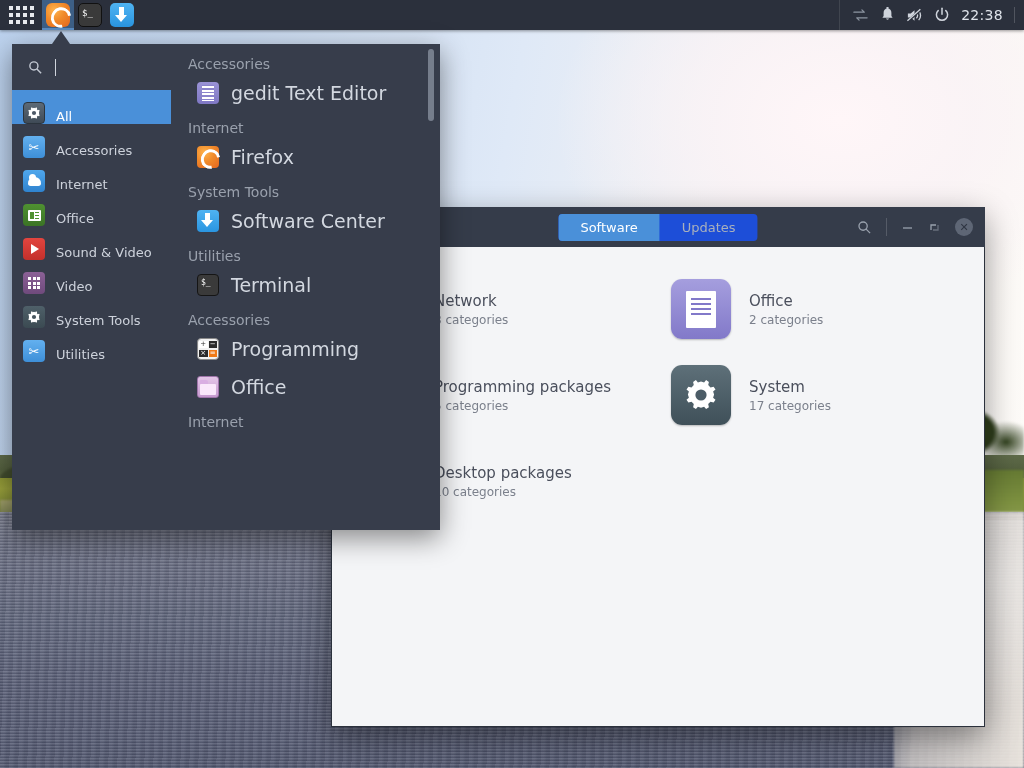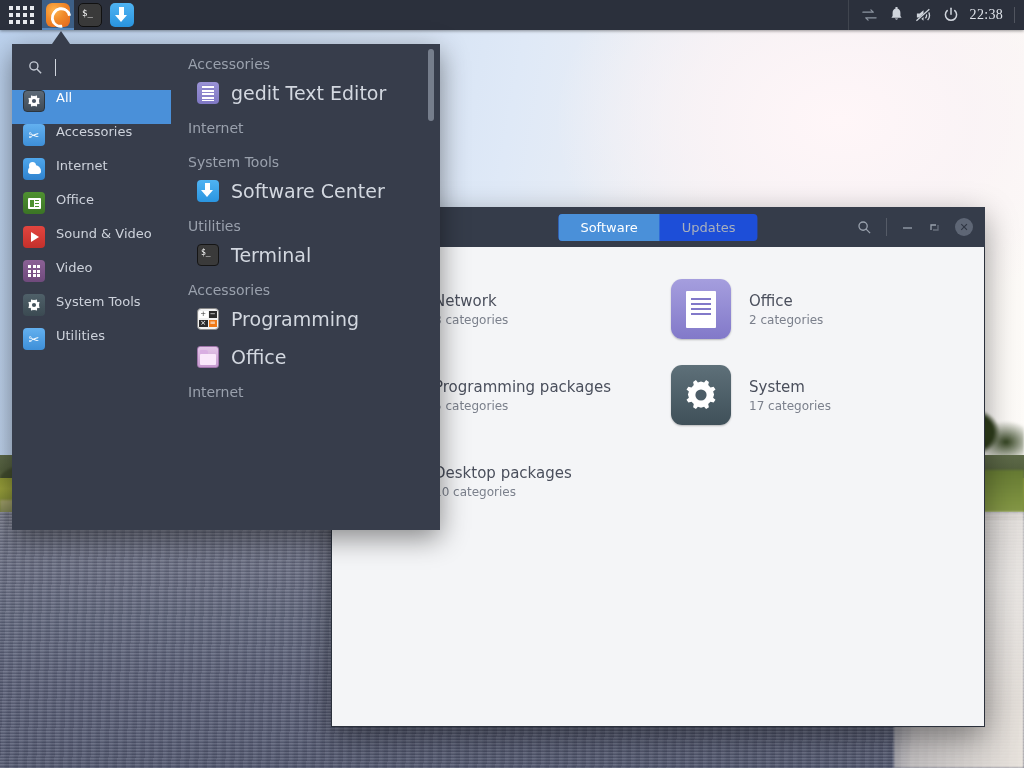--- a/index.html
+++ b/index.html
@@ -95,21 +95,21 @@
   .dl-icon { background:linear-gradient(180deg,#4fb3f2 0%, #2a95e0 100%); border-radius:5px; position:relative; }
   .dl-icon::after {
     content:""; position:absolute; left:9px; top:4px; width:5px; height:9px; background:#fff;
     box-shadow:0 0 0 0 transparent;
   }
   .dl-icon::before {
     content:""; position:absolute; left:5px; top:12px; border-left:6px solid transparent;
     border-right:6px solid transparent; border-top:7px solid #fff;
   }
   #tray { margin-left:auto; display:flex; align-items:center; gap:11px; padding-right:9px; height:30px;
-          border-left:1px solid rgba(255,255,255,.10); padding-left:12px;font-family:Liberation Serif, serif; }
+          border-left:1px solid rgba(255,255,255,.10); padding-left:12px; }
   #tray .tico { color:#c6cbd4; display:flex; align-items:center; }
   #clock { color:#dfe3ea; font-size:14px; letter-spacing:.3px; }
   #tray-sep { width:1px; height:16px; background:rgba(255,255,255,.18); }
 
   
   #appmenu {
     position:absolute; left:12px; top:44px; width:428px; height:486px; z-index:70;
     background:#373d4b; box-shadow:0 8px 26px rgba(0,0,0,.45);
     display:flex; overflow:hidden;
   }
@@ -117,21 +117,21 @@
     position:absolute; left:52px; top:31px; width:0; height:0; z-index:71;
     border-left:9px solid transparent; border-right:9px solid transparent;
     border-bottom:13px solid #373d4b;
   }
   #menu-left { width:159px; flex-shrink:0; padding-top:0; }
   #search-row { height:46px; display:flex; align-items:center; padding:0 10px 0 16px; }
   #search-row svg { flex-shrink:0; }
   #search-input-wrap { flex:1; display:flex; align-items:center; height:22px; padding-left:12px; }
   #search-caret { width:1px; height:17px; background:#cfd4dc; }
   #search-text { color:#cfd4dc; font-size:13px; }
-  .cat { height:34px; display:flex; align-items:flex-start; padding:0 8px 0 11px; gap:11px; }
+  .cat { height:34px; display:flex; align-items:flex-end; padding:0 8px 0 11px; gap:11px; }
   .cat.sel { background:#4a90d9; }
   .cat-ico { width:22px; height:22px; border-radius:4px; flex-shrink:0; display:flex; align-items:center; justify-content:center; position:relative; }
   .cat-label { color:#cdd2db; font-size:13px; white-space:nowrap; }
   .cat.sel .cat-label { color:#ffffff; }
 
   
   .ico-all   { background:linear-gradient(180deg,#5d6a77 0%,#3f4a56 100%); border:1px solid #2b343d; }
   .ico-acc   { background:linear-gradient(180deg,#63b0ef 0%,#3e8fd8 100%); }
   .ico-net   { background:linear-gradient(180deg,#4fa7ec 0%,#2f83cf 100%); }
   .ico-off   { background:linear-gradient(180deg,#4f9131 0%,#3b7425 100%); }
@@ -426,20 +426,24 @@
   <div id="menu-right">
     <div id="menu-right-inner">
 
       <div class="grp-head">Accessories</div>
       <div class="app-row">
         <span class="app-ico ico-gedit"></span>
         <span class="app-label">gedit Text Editor</span>
       </div>
 
       <div class="grp-head">Internet</div>
+      <div class="app-row">
+        <span class="app-ico ico-ff"></span>
+        <span class="app-label">Firefox</span>
+      </div>
 
       <div class="grp-head">System Tools</div>
       <div class="app-row">
         <span class="app-ico ico-sc">
           <span class="dlarrow"></span>
             <span class="dlhead"></span>
         </span>
         <span class="app-label">Software Center</span>
       </div>
 

